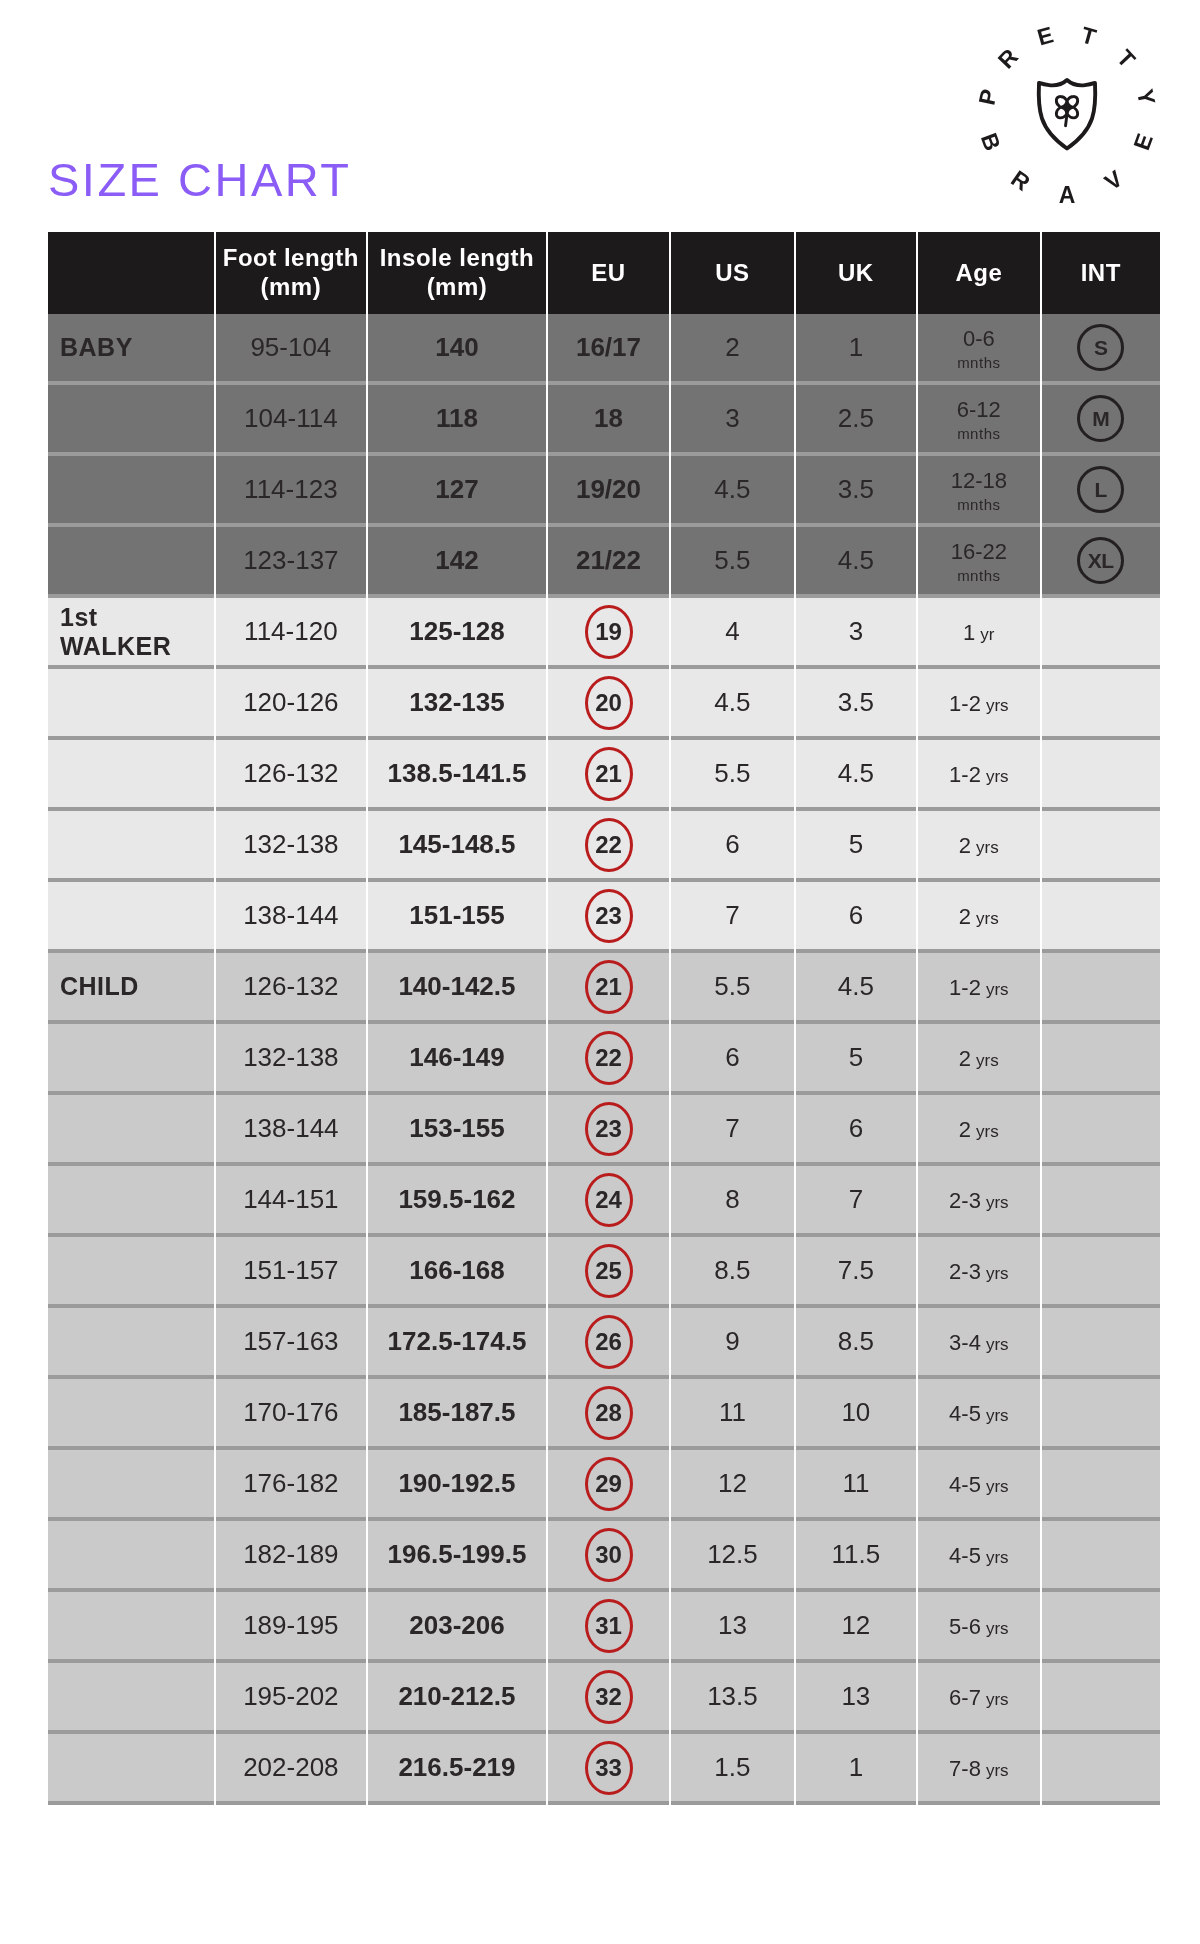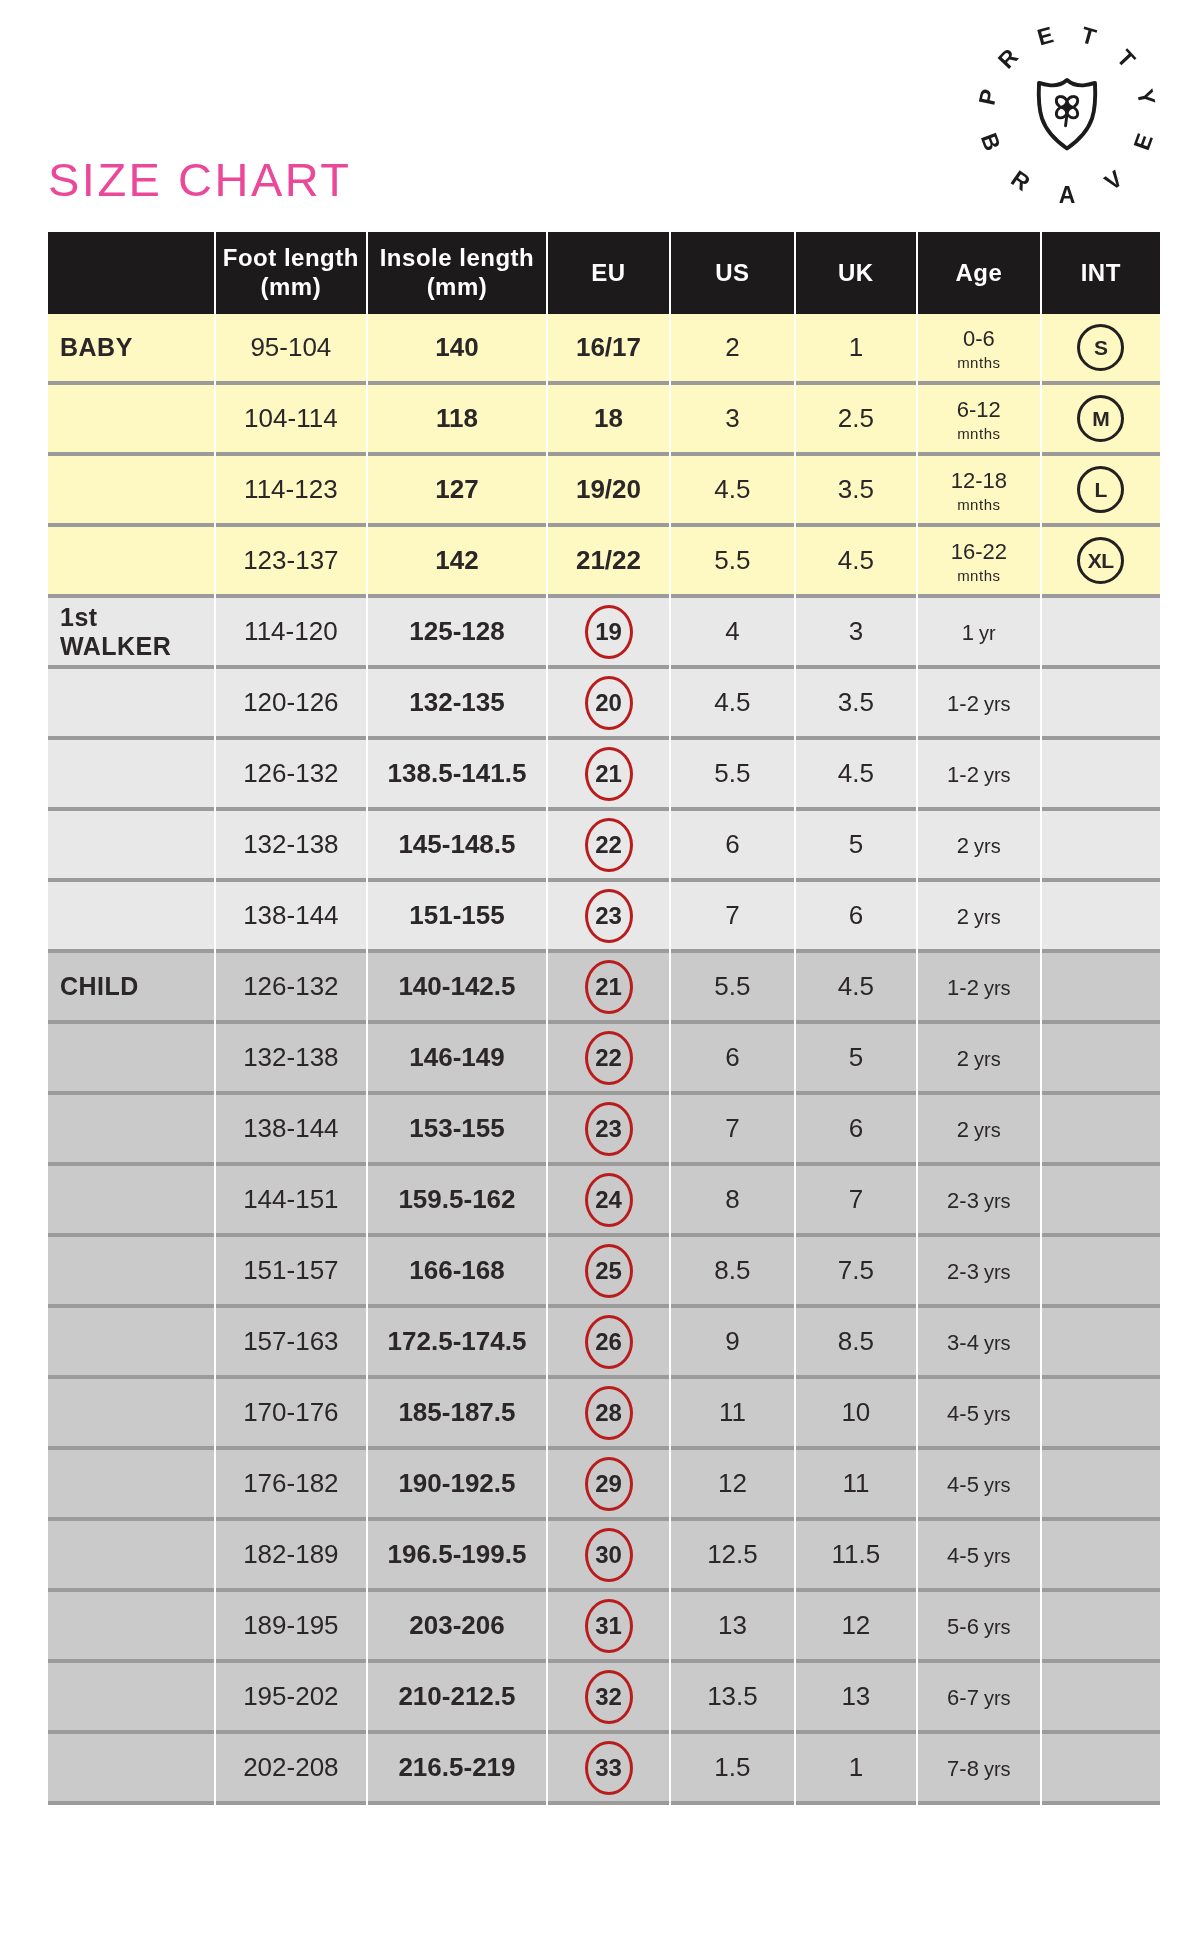--- a/index.html
+++ b/index.html
@@ -5,21 +5,21 @@
   html,body { margin:0; padding:0; }
   body {
     width:1200px; height:1944px; background:#ffffff; position:relative;
     font-family:"Liberation Sans", sans-serif; color:#2b2728;
     overflow:hidden;
   }
 
   
   .title {
     position:absolute; left:48px; top:152px; margin:0;
-    font-size:47px; font-weight:400; letter-spacing:2.5px; color:#ec4899;
+    font-size:47px; font-weight:400; letter-spacing:2.5px; color:#8b5cf6;
   }
 
   
   .logo { position:absolute; left:965px; top:8px; width:204px; height:212px; }
   .logo-arc { position:absolute; inset:0; }
   .logo-letter {
     position:absolute; left:calc(50% - 14px); top:calc(50% - 14px);
     width:28px; height:28px; line-height:28px; text-align:center;
     font-size:23px; font-weight:bold; color:#1d1a1b;
   }
@@ -37,21 +37,21 @@
     background:#1d1a1b; color:#ffffff; height:82px;
     font-size:24px; font-weight:bold; letter-spacing:0.5px;
     text-align:center; vertical-align:middle; padding:0;
   }
   thead th .h-line { display:block; line-height:1.2; }
   tbody td {
     height:67px; padding:0; text-align:center; vertical-align:middle;
     font-size:26px; color:#2b2728;
     border-bottom:4px solid #9b9b9b; background:#ffffff;
   }
-  tr.white td { background:#fef9c3; }
+  tr.white td { background:#737373; }
   tr.light td { background:#e9e8e8; }
   tr.dark  td { background:#cbcaca; }
 
   td.cat {
     text-align:left; padding-left:12px;
     font-weight:bold; font-size:25px; letter-spacing:0.5px;
   }
   td.insole { font-weight:bold; }
   td.eu.bold-val { font-weight:bold; }
 
@@ -62,21 +62,21 @@
     font-weight:bold; font-size:24px;
   }
   .int-badge {
     display:inline-flex; width:41px; height:41px;
     border:3px solid #242021; border-radius:50%;
     align-items:center; justify-content:center;
     font-weight:bold; font-size:21px; letter-spacing:-0.5px;
   }
   td.age { line-height:1.05; }
   .age-main { font-size:22px; }
-  .age-unit-inline { font-size:20px; margin-left:5px; }
+  .age-unit-inline { font-size:17px; margin-left:5px; }
   .age-unit-stacked { display:block; font-size:15px; margin-top:3px; letter-spacing:0.5px; }
 </style>
 </head>
 <body>
 
 <div class="logo">
   <div class="logo-arc">
       <span class="logo-letter" style="transform: rotate(-78deg) translateY(-81px);">P</span>
       <span class="logo-letter" style="transform: rotate(-46.8deg) translateY(-81px);">R</span>
       <span class="logo-letter" style="transform: rotate(-15.6deg) translateY(-81px);">E</span>

